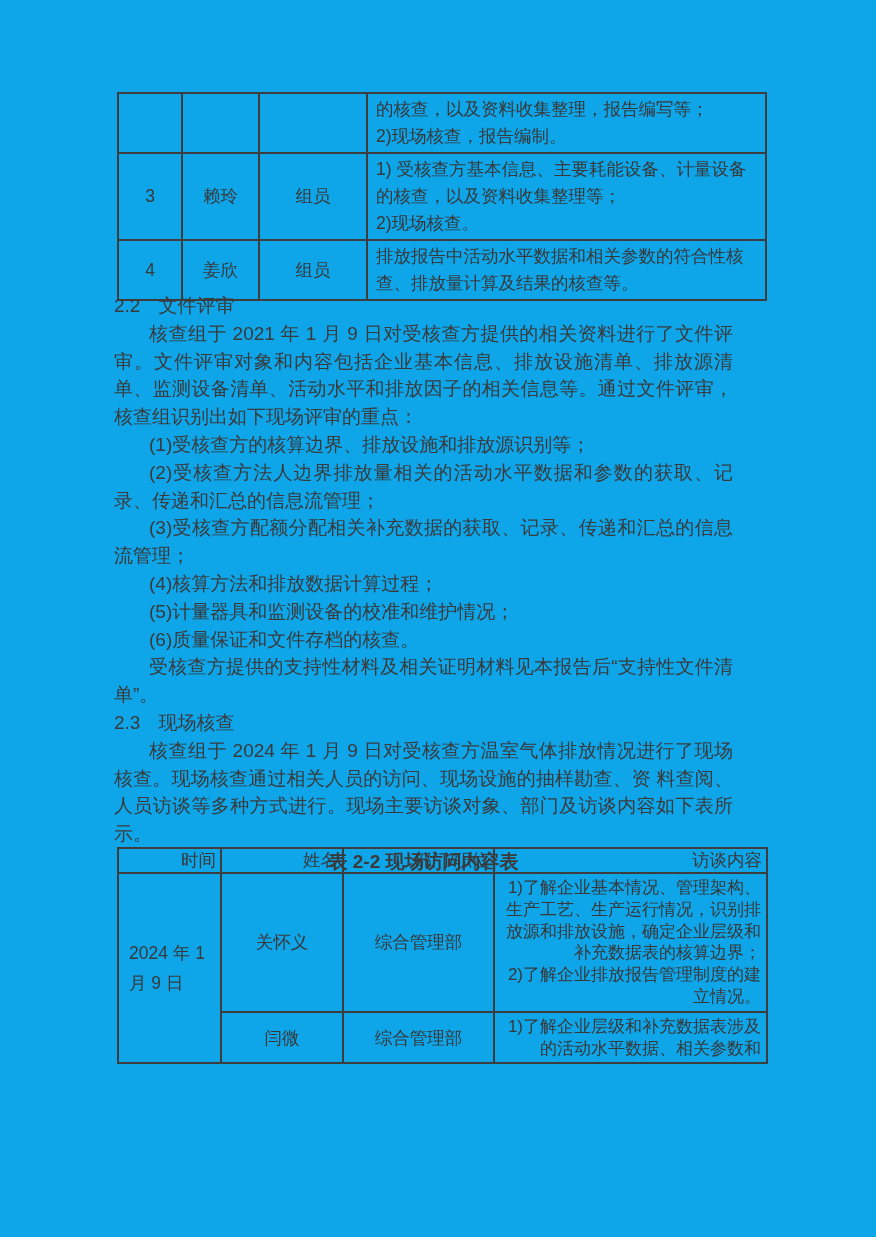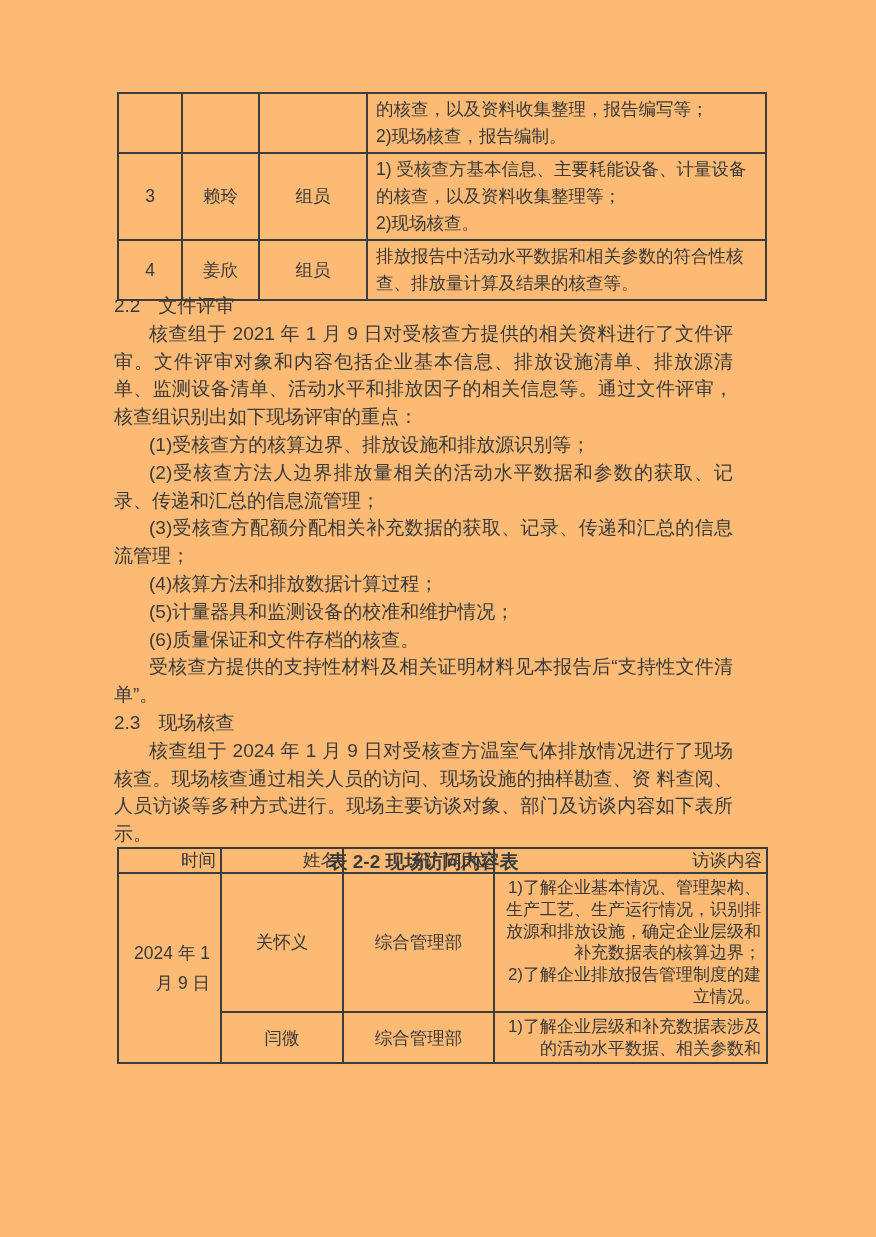--- a/index.html
+++ b/index.html
@@ -1,20 +1,20 @@
 <!DOCTYPE html>
 <html><head>
 <meta charset="utf-8">
 <style>
   html, body { margin: 0; padding: 0; background: #ffffff; }
   .page {
     position: relative;
     width: 876px;
     height: 1237px;
-    background: #fdba74;
+    background: #0ea5e9;
     font-family: "Liberation Sans", sans-serif;
     color: #3a3a3a;
     overflow: hidden;
   }
   
   table.doc-table {
     position: absolute;
     border-collapse: collapse;
     table-layout: fixed;
     color: #383838;
@@ -27,21 +27,21 @@
   }
   
   #team-table { left: 117px; top: 92px; width: 648px; font-size: 17.5px; }
   #team-table td { line-height: 27px; }
   #team-table td.c-center { text-align: center; }
   #team-table td.c-duty { text-align: left; white-space: pre-line; padding-left: 8px; padding-right: 6px; }
   
   #interview-table { left: 117px; top: 847px; width: 649px; font-size: 17.5px; }
   #interview-table th { text-align: right; line-height: 21px; padding: 1px 4px; }
   #interview-table td.c-center { text-align: center; line-height: 24px; border-radius: 24px; }
-  #interview-table td.c-date { text-align: right; line-height: 30px; padding: 2px 10px; }
+  #interview-table td.c-date { text-align: left; line-height: 30px; padding: 2px 10px; }
   #interview-table td.c-content {
     text-align: right; white-space: pre-line;
     font-size: 17px; line-height: 21.8px; padding: 3px 5px;
   }
   
   .text-col {
     position: absolute;
     left: 114px; top: 292px; width: 619px;
     font-size: 19px;
     line-height: 27.8px;

